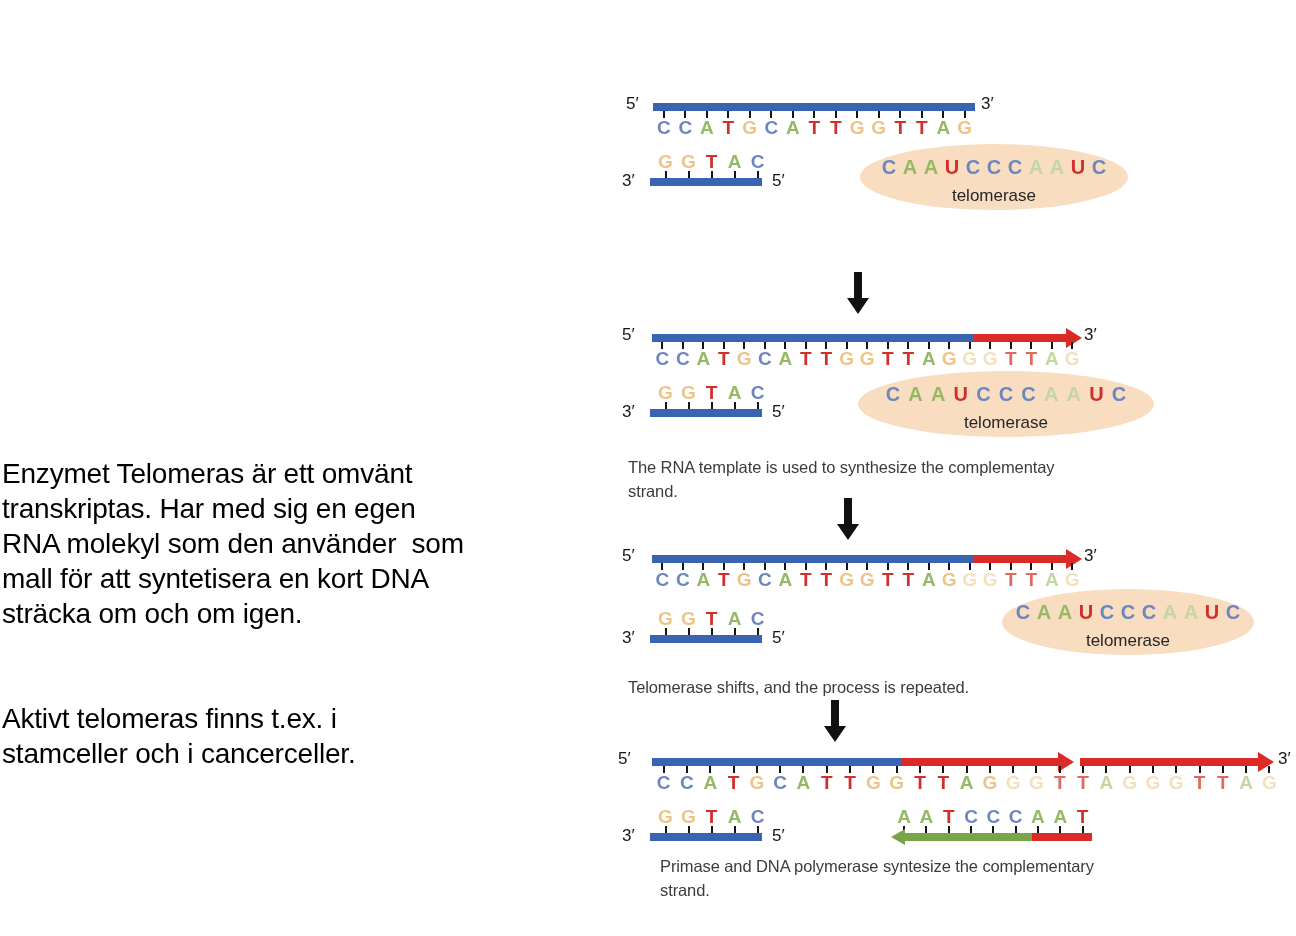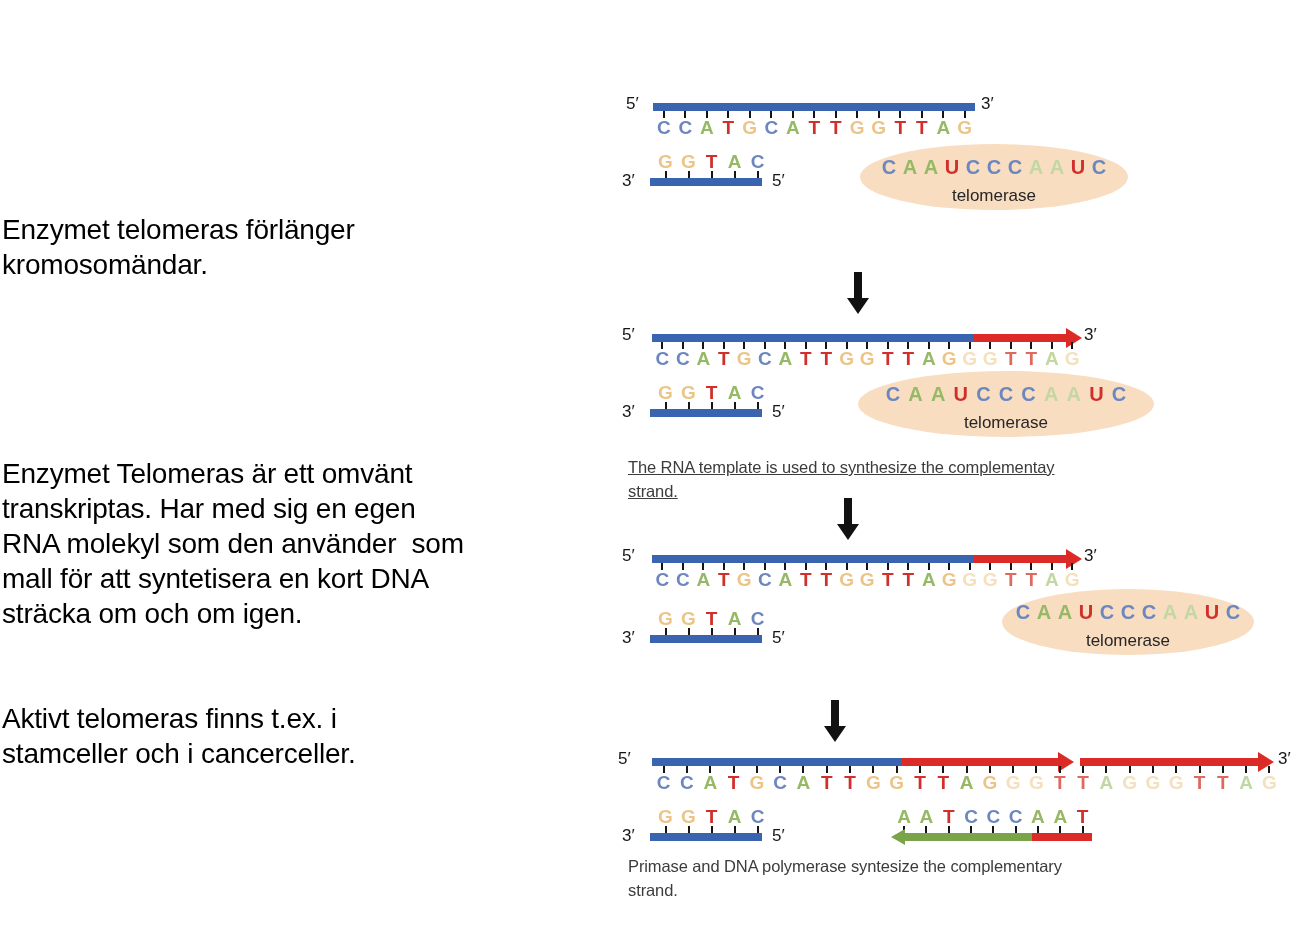--- a/index.html
+++ b/index.html
@@ -17,22 +17,20 @@
     white-space:pre-wrap;letter-spacing:-0.1px;
   }
   .plabel{position:absolute;font-size:17px;color:#161616;}
   .tel-label{position:absolute;font-size:17px;color:#262626;text-align:center;}
   .nt{position:absolute;font-weight:bold;text-align:center;}
 </style>
 </head>
 <body>
 
 <div class="slide">
-  <div class="note" style="top:212px">Enzymet telomeras förlänger
-kromosomändar.</div>
   <div class="note" style="top:701px">Aktivt telomeras finns t.ex. i
 stamceller och i cancerceller.</div>
   <div class="note" style="top:456px">Enzymet Telomeras är ett omvänt
 transkriptas. Har med sig en egen
 RNA molekyl som den använder  som
 mall för att syntetisera en kort DNA
 sträcka om och om igen.</div>
 
   <div id="fig" class="abs" style="left:0;top:0;width:1296px;height:936px">
       <div class="abs plabel" style="left: 626px; top: 94px;">5′</div>
@@ -162,21 +160,21 @@
       <div class="abs nt" style="left: 926.9px; top: 383px; width: 22.6px; font-size: 20px; line-height: 22px; color: rgb(149, 185, 100);">A</div>
       <div class="abs nt" style="left: 949.5px; top: 383px; width: 22.6px; font-size: 20px; line-height: 22px; color: rgb(208, 47, 43);">U</div>
       <div class="abs nt" style="left: 972.1px; top: 383px; width: 22.6px; font-size: 20px; line-height: 22px; color: rgb(108, 134, 191);">C</div>
       <div class="abs nt" style="left: 994.7px; top: 383px; width: 22.6px; font-size: 20px; line-height: 22px; color: rgb(108, 134, 191);">C</div>
       <div class="abs nt" style="left: 1017.3px; top: 383px; width: 22.6px; font-size: 20px; line-height: 22px; color: rgb(108, 134, 191);">C</div>
       <div class="abs nt" style="left: 1039.9px; top: 383px; width: 22.6px; font-size: 20px; line-height: 22px; color: rgb(195, 215, 163);">A</div>
       <div class="abs nt" style="left: 1062.5px; top: 383px; width: 22.6px; font-size: 20px; line-height: 22px; color: rgb(195, 215, 163);">A</div>
       <div class="abs nt" style="left: 1085.1px; top: 383px; width: 22.6px; font-size: 20px; line-height: 22px; color: rgb(208, 47, 43);">U</div>
       <div class="abs nt" style="left: 1107.7px; top: 383px; width: 22.6px; font-size: 20px; line-height: 22px; color: rgb(108, 134, 191);">C</div>
       <div class="abs tel-label" style="left: 916px; top: 413px; width: 180px;">telomerase</div>
-      <div class="abs cap" style="left: 628px; top: 455px; color: rgb(60, 60, 60); text-decoration: underline;">The RNA template is used to synthesize the complementay
+      <div class="abs cap" style="left: 628px; top: 455px; color: rgb(60, 60, 60);">The RNA template is used to synthesize the complementay
 strand.</div>
       <div class="abs" style="left: 844px; top: 498px; width: 8px; height: 26px; background: rgb(17, 17, 17);"></div>
       <div class="abs" style="left: 837px; top: 524px; width: 0px; height: 0px; border-left: 11px solid transparent; border-right: 11px solid transparent; border-top: 16px solid rgb(17, 17, 17);"></div>
       <div class="abs plabel" style="left: 622px; top: 546px;">5′</div>
       <div class="abs plabel" style="left: 1084px; top: 546px;">3′</div>
       <div class="abs" style="left: 652px; top: 555px; width: 322px; height: 8px; background: rgb(58, 100, 175);"></div>
       <div class="abs" style="left: 974px; top: 555px; width: 92px; height: 8px; background: rgb(220, 42, 38);"></div>
       <div class="abs" style="left: 1066px; top: 549px; width: 0px; height: 0px; border-top: 10px solid transparent; border-bottom: 10px solid transparent; border-left: 16px solid rgb(220, 42, 38);"></div>
       <div class="abs" style="left: 661.25px; top: 563px; width: 2px; height: 7px; background: rgb(21, 21, 21);"></div>
       <div class="abs" style="left: 681.75px; top: 563px; width: 2px; height: 7px; background: rgb(21, 21, 21);"></div>
@@ -239,20 +237,21 @@
       <div class="abs nt" style="left: 1054.5px; top: 601px; width: 21px; font-size: 20px; line-height: 22px; color: rgb(149, 185, 100);">A</div>
       <div class="abs nt" style="left: 1075.5px; top: 601px; width: 21px; font-size: 20px; line-height: 22px; color: rgb(208, 47, 43);">U</div>
       <div class="abs nt" style="left: 1096.5px; top: 601px; width: 21px; font-size: 20px; line-height: 22px; color: rgb(108, 134, 191);">C</div>
       <div class="abs nt" style="left: 1117.5px; top: 601px; width: 21px; font-size: 20px; line-height: 22px; color: rgb(108, 134, 191);">C</div>
       <div class="abs nt" style="left: 1138.5px; top: 601px; width: 21px; font-size: 20px; line-height: 22px; color: rgb(108, 134, 191);">C</div>
       <div class="abs nt" style="left: 1159.5px; top: 601px; width: 21px; font-size: 20px; line-height: 22px; color: rgb(195, 215, 163);">A</div>
       <div class="abs nt" style="left: 1180.5px; top: 601px; width: 21px; font-size: 20px; line-height: 22px; color: rgb(195, 215, 163);">A</div>
       <div class="abs nt" style="left: 1201.5px; top: 601px; width: 21px; font-size: 20px; line-height: 22px; color: rgb(208, 47, 43);">U</div>
       <div class="abs nt" style="left: 1222.5px; top: 601px; width: 21px; font-size: 20px; line-height: 22px; color: rgb(108, 134, 191);">C</div>
       <div class="abs tel-label" style="left: 1038px; top: 631px; width: 180px;">telomerase</div>
+      <div class="abs cap" style="left: 628px; top: 675px; color: rgb(60, 60, 60);">Telomerase shifts, and the process is repeated.</div>
       <div class="abs" style="left: 831px; top: 700px; width: 8px; height: 26px; background: rgb(17, 17, 17);"></div>
       <div class="abs" style="left: 824px; top: 726px; width: 0px; height: 0px; border-left: 11px solid transparent; border-right: 11px solid transparent; border-top: 16px solid rgb(17, 17, 17);"></div>
       <div class="abs plabel" style="left: 618px; top: 749px;">5′</div>
       <div class="abs plabel" style="left: 1278px; top: 749px;">3′</div>
       <div class="abs" style="left: 652px; top: 758px; width: 250px; height: 8px; background: rgb(58, 100, 175);"></div>
       <div class="abs" style="left: 902px; top: 758px; width: 156px; height: 8px; background: rgb(220, 42, 38);"></div>
       <div class="abs" style="left: 1058px; top: 752px; width: 0px; height: 0px; border-top: 10px solid transparent; border-bottom: 10px solid transparent; border-left: 16px solid rgb(220, 42, 38);"></div>
       <div class="abs" style="left: 1080px; top: 758px; width: 178px; height: 8px; background: rgb(220, 42, 38);"></div>
       <div class="abs" style="left: 1258px; top: 752px; width: 0px; height: 0px; border-top: 10px solid transparent; border-bottom: 10px solid transparent; border-left: 16px solid rgb(220, 42, 38);"></div>
       <div class="abs" style="left: 662.65px; top: 766px; width: 2px; height: 7px; background: rgb(21, 21, 21);"></div>
@@ -336,16 +335,16 @@
       <div class="abs" style="left: 947.75px; top: 826px; width: 2px; height: 7px; background: rgb(21, 21, 21);"></div>
       <div class="abs" style="left: 970.05px; top: 826px; width: 2px; height: 7px; background: rgb(21, 21, 21);"></div>
       <div class="abs" style="left: 992.35px; top: 826px; width: 2px; height: 7px; background: rgb(21, 21, 21);"></div>
       <div class="abs" style="left: 1014.65px; top: 826px; width: 2px; height: 7px; background: rgb(21, 21, 21);"></div>
       <div class="abs" style="left: 1036.95px; top: 826px; width: 2px; height: 7px; background: rgb(21, 21, 21);"></div>
       <div class="abs" style="left: 1059.25px; top: 826px; width: 2px; height: 7px; background: rgb(21, 21, 21);"></div>
       <div class="abs" style="left: 1081.55px; top: 826px; width: 2px; height: 7px; background: rgb(21, 21, 21);"></div>
       <div class="abs" style="left: 891px; top: 829px; width: 0px; height: 0px; border-top: 8px solid transparent; border-bottom: 8px solid transparent; border-right: 14px solid rgb(122, 164, 74);"></div>
       <div class="abs" style="left: 905px; top: 833px; width: 127px; height: 8px; background: rgb(122, 164, 74);"></div>
       <div class="abs" style="left: 1032px; top: 833px; width: 60px; height: 8px; background: rgb(220, 42, 38);"></div>
-      <div class="abs cap" style="left: 628px; top: 854px; color: rgb(60, 60, 60);">Primase and DNA polymerase syntesize the complementary
+      <div class="abs cap" style="left: 660px; top: 854px; color: rgb(60, 60, 60);">Primase and DNA polymerase syntesize the complementary
 strand.</div>
     </div>
 </div>
 
 </body></html>

